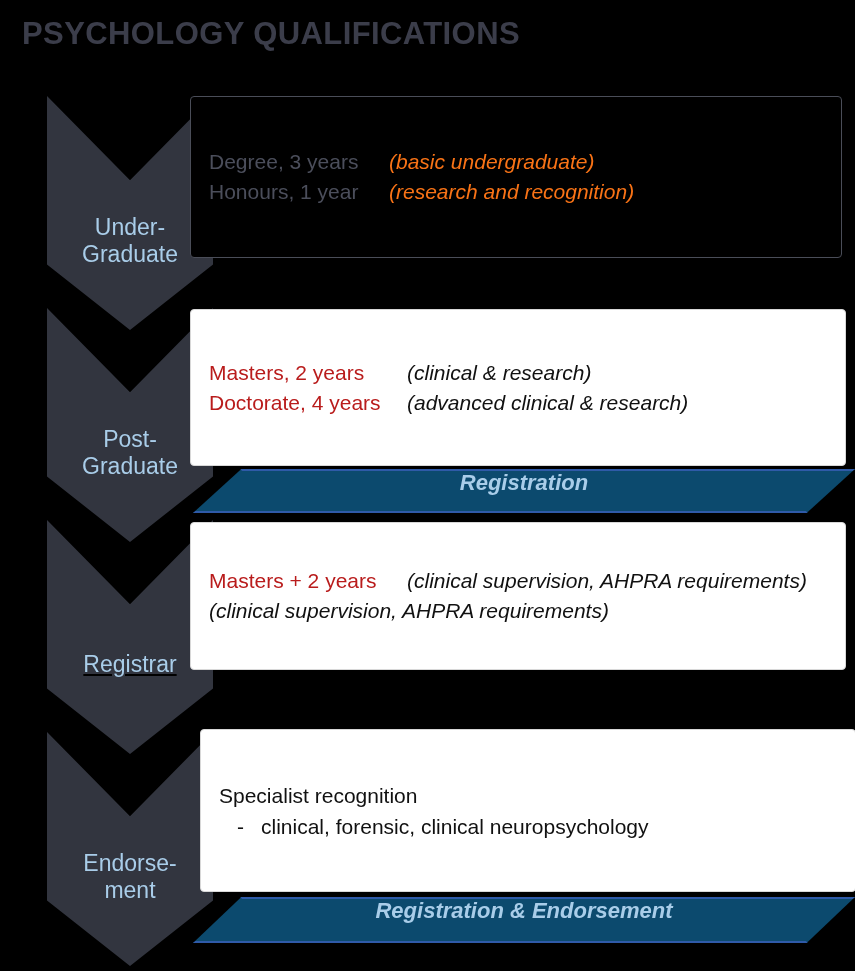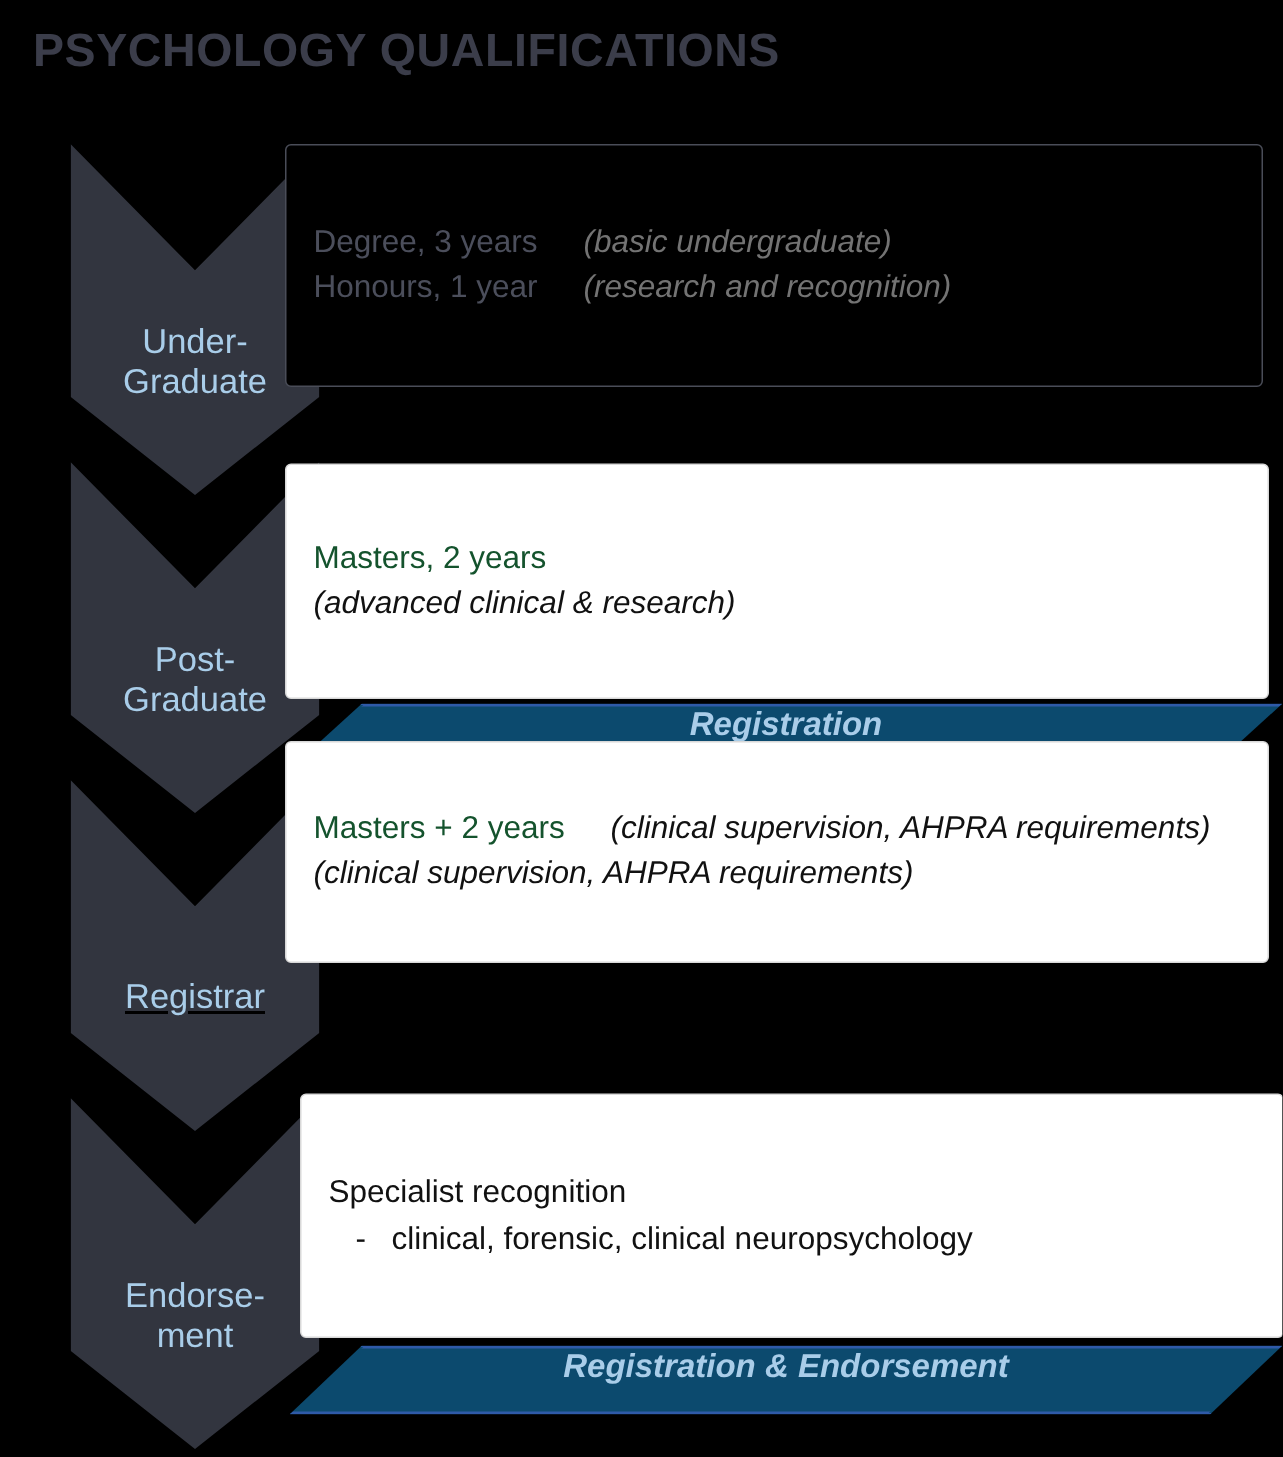--- a/index.html
+++ b/index.html
@@ -86,22 +86,22 @@
   .line .term {
     font-size: 21px;
     font-family: "Liberation Sans", sans-serif;
   }
   .line .note {
     font-size: 21px;
     font-style: italic;
     font-family: "Liberation Sans", sans-serif;
   }
   .box.dark .line .term { color: #4b4e5b; }
-  .box.dark .line .note { color: #737373; }
-  .box.light .line .term { color: #14532d; }
+  .box.dark .line .note { color: #f97316; }
+  .box.light .line .term { color: #b91c1c; }
   .box.light .line .note { color: #111111; }
 
   .bullet-line {
     display: flex;
     align-items: baseline;
     white-space: nowrap;
     line-height: 1.5;
     color: #111111;
     font-size: 21px;
   }
@@ -170,37 +170,39 @@
 
   <div class="chevron" style="top:308px; height:234px;">
     <div class="chevron-label">Post-
 Graduate</div>
   </div>
 
   <div class="box light" style="left:190px; top:309px; width:656px; height:157px;">
     <div class="box-lines">
       <div class="line">
         <span class="term" style="display:inline-block;width:198px;">Masters, 2 years</span>
-      </div>
-      <div class="line">
+        <span class="note">(clinical &amp; research)</span>
+      </div>
+      <div class="line">
+        <span class="term" style="display:inline-block;width:198px;">Doctorate, 4 years</span>
         <span class="note">(advanced clinical &amp; research)</span>
       </div>
     </div>
   </div>
 
   <div class="band" style="left:193px; top:469px; width:662px; height:44px;">
     <div class="band-inner"></div>
     <span class="band-label">Registration</span>
   </div>
 
   <div class="chevron" style="top:520px; height:234px;text-decoration:underline;">
     <div class="chevron-label">Registrar</div>
   </div>
 
-  <div class="box light" style="left:190px; top:494px; width:656px; height:148px;">
+  <div class="box light" style="left:190px; top:522px; width:656px; height:148px;">
     <div class="box-lines">
       <div class="line">
         <span class="term" style="display:inline-block;width:198px;">Masters + 2 years</span>
         <span class="note">(clinical supervision, AHPRA requirements)</span>
       </div>
       <div class="line">
         <span class="note">(clinical supervision, AHPRA requirements)</span>
       </div>
     </div>
   </div>

